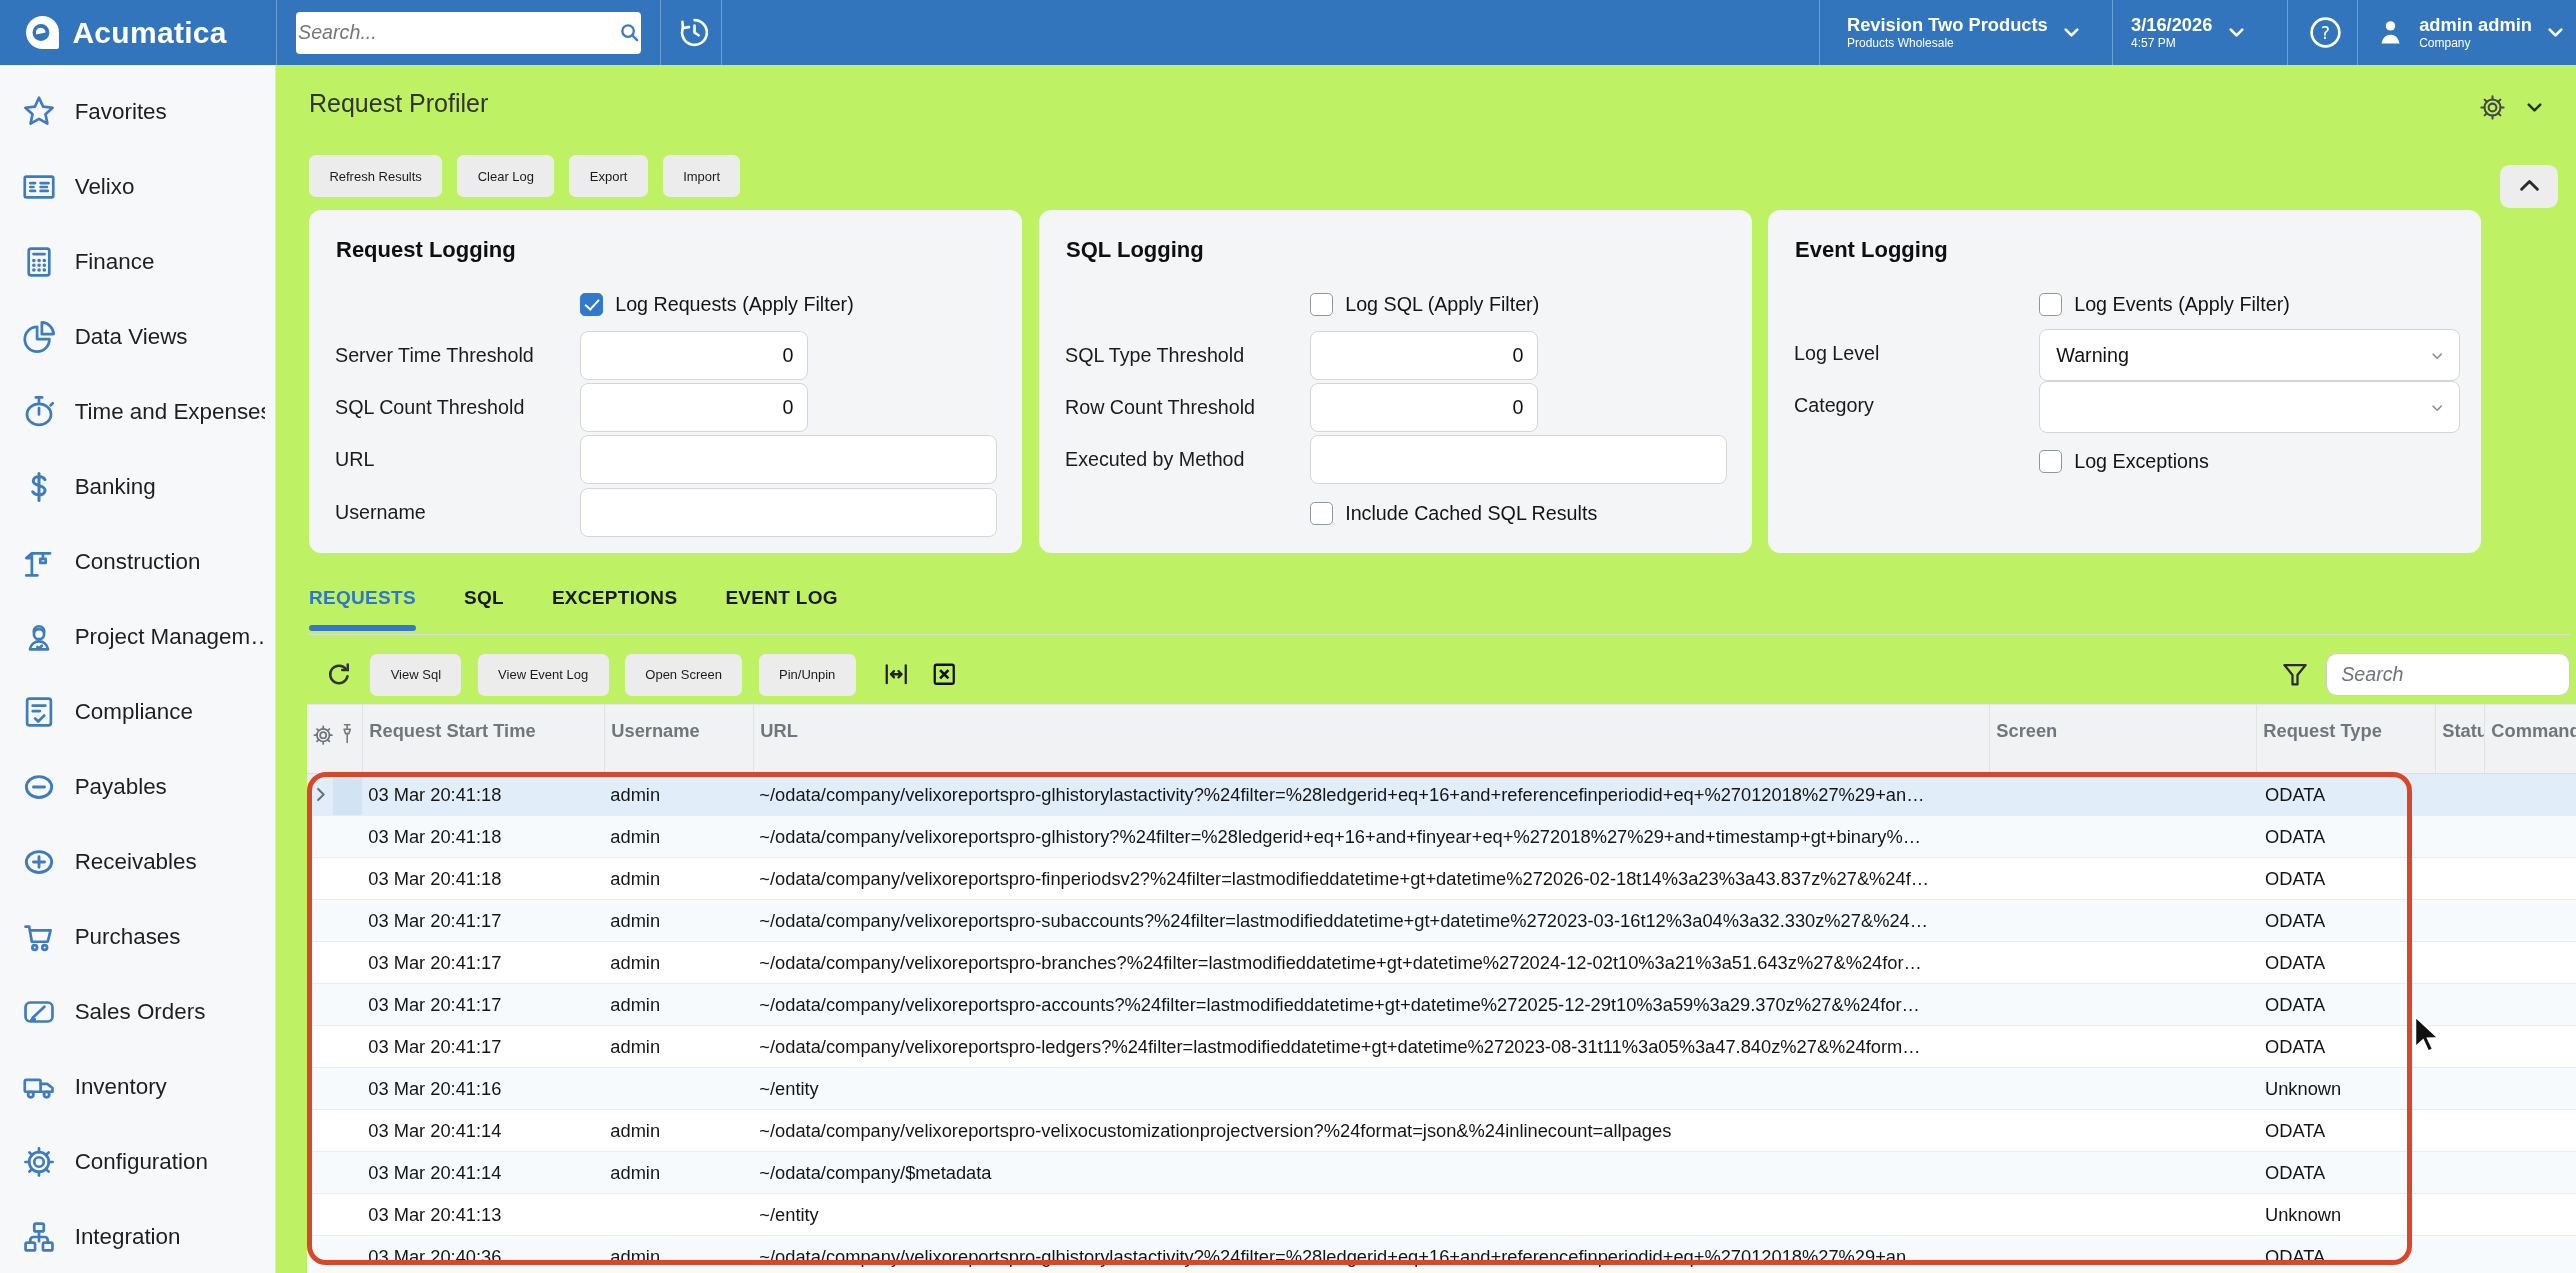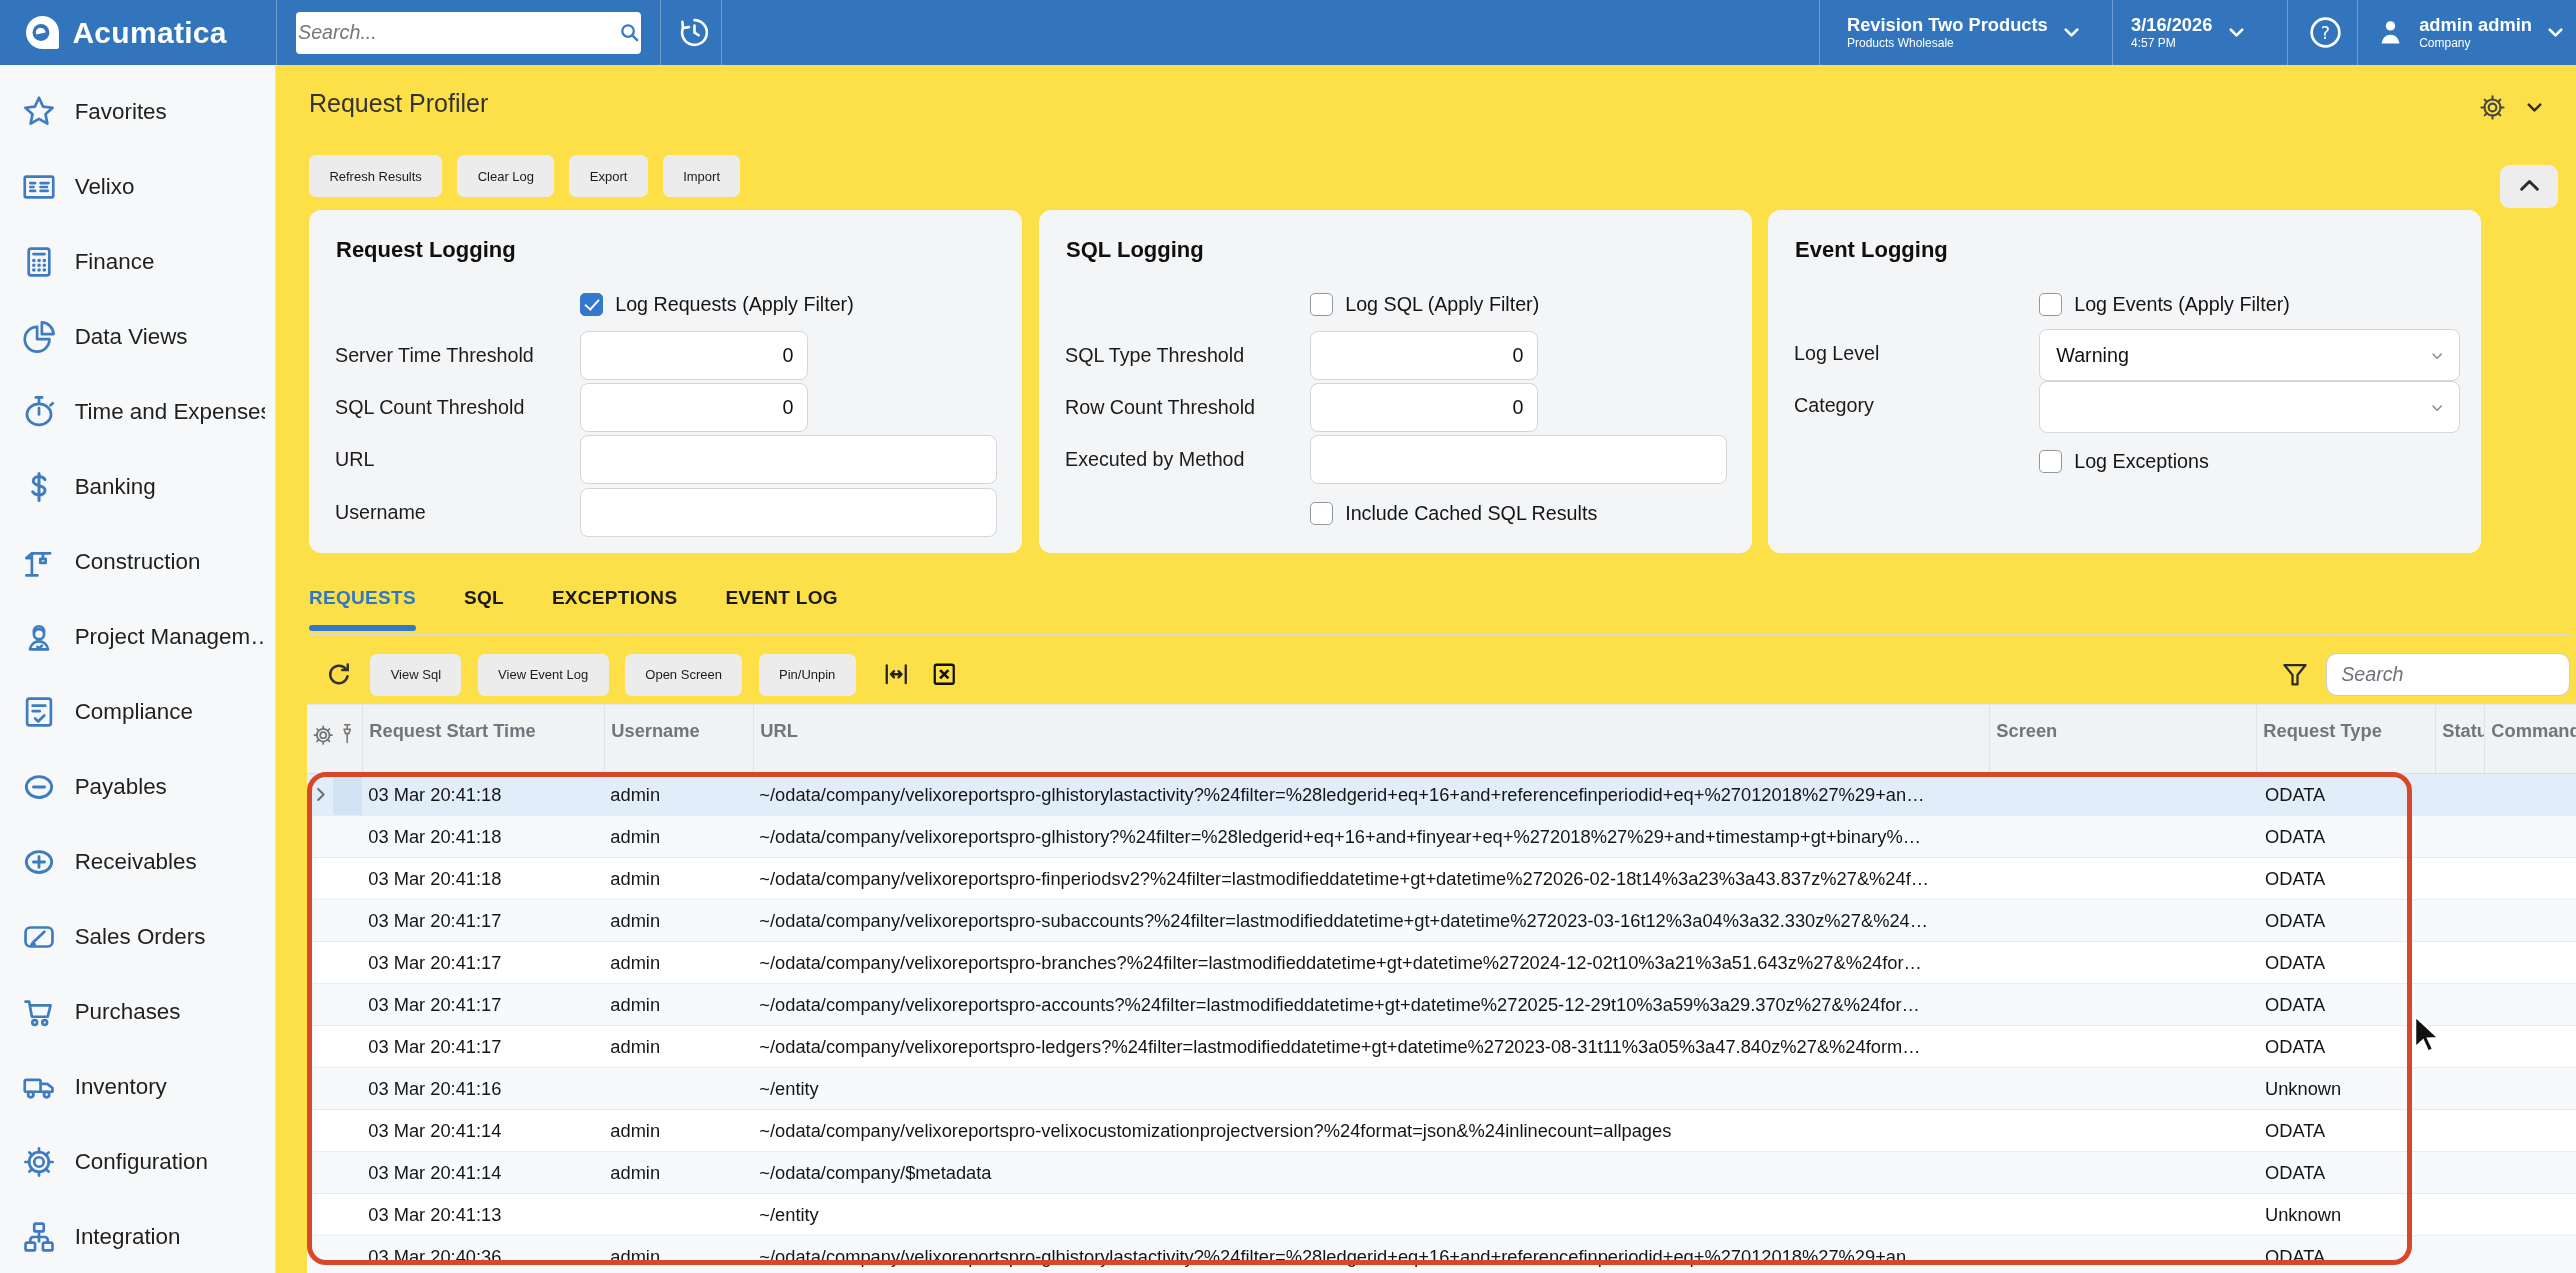--- a/index.html
+++ b/index.html
@@ -23,21 +23,21 @@
   .tb-line2{font-size:12px;font-weight:400;line-height:1.25;}
 
   
   #sidebar{position:absolute;left:0;top:65px;width:276px;height:1208px;background:#f7f8f9;
     border-right:1.4px solid #e2e3e5;box-sizing:border-box;padding-top:9.5px;z-index:5;}
   .side-item{height:75px;display:flex;align-items:center;gap:16.3px;padding-left:20.4px;cursor:pointer;}
   .side-item .lbl{font-size:22.4px;color:#1f1f1f;white-space:nowrap;overflow:hidden;max-width:190px;}
   .sic{width:38px;height:38px;flex:0 0 38px;}
 
   
-  #main{position:absolute;left:276px;top:65px;width:2300px;height:1208px;background:#fde047;}
+  #main{position:absolute;left:276px;top:65px;width:2300px;height:1208px;background:#bef264;}
   #page-title{position:absolute;left:33px;top:24.4px;font-size:25px;color:#333;}
   #tools-top{position:absolute;right:30px;top:27px;display:flex;align-items:center;gap:15px;}
   #actions{position:absolute;left:33px;top:90px;display:flex;gap:15px;}
   .btn{background:#ececec;border:none;border-radius:6.8px;height:42px;padding:0 20.4px;font-size:13px;color:#1c1c1c;
     display:inline-flex;align-items:center;font-family:inherit;cursor:pointer;white-space:nowrap;}
 
   
   .panel{position:absolute;top:145px;width:713px;height:343px;background:#f4f5f7;border-radius:12.2px;}
   .panel h3{position:absolute;left:27px;top:27px;margin:0;font-size:22px;color:#0f0f0f;font-weight:700;}
   .flabel{position:absolute;left:26px;font-size:19.7px;color:#1b1b1b;height:49px;display:flex;align-items:center;white-space:nowrap;}
@@ -280,35 +280,35 @@
           <svg class="sic" viewBox="0 0 24 24" fill="none" stroke="#3f7cbf" stroke-width="1.8" stroke-linecap="round">
             <ellipse cx="12" cy="12" rx="8" ry="6.6"></ellipse>
             <path d="M8.5 12h7M12 8.7v6.6"></path>
           </svg>
         </span>
       <span class="lbl">Receivables</span>
     </div>
     <div class="side-item">
       <span>
           <svg class="sic" viewBox="0 0 24 24" fill="none" stroke="#3f7cbf" stroke-width="1.7" stroke-linecap="round" stroke-linejoin="round">
-            <rect x="3.5" y="6" width="17" height="12" rx="3"></rect>
-            <path d="M8.2 15.5l7.2-6.8M8.2 15.5l-1.1 1.8 2.2-.7z"></path>
-          </svg>
-        </span>
-      <span class="lbl">Sales Orders</span>
-    </div>
-    <div class="side-item">
-      <span>
-          <svg class="sic" viewBox="0 0 24 24" fill="none" stroke="#3f7cbf" stroke-width="1.7" stroke-linecap="round" stroke-linejoin="round">
             <path d="M3.5 5.5h2.3L7.5 15h10l1.8-7.2H7"></path>
             <circle cx="9.3" cy="18.6" r="1.5"></circle>
             <circle cx="15.6" cy="18.6" r="1.5"></circle>
           </svg>
         </span>
       <span class="lbl">Purchases</span>
+    </div>
+    <div class="side-item">
+      <span>
+          <svg class="sic" viewBox="0 0 24 24" fill="none" stroke="#3f7cbf" stroke-width="1.7" stroke-linecap="round" stroke-linejoin="round">
+            <rect x="3.5" y="6" width="17" height="12" rx="3"></rect>
+            <path d="M8.2 15.5l7.2-6.8M8.2 15.5l-1.1 1.8 2.2-.7z"></path>
+          </svg>
+        </span>
+      <span class="lbl">Sales Orders</span>
     </div>
     <div class="side-item">
       <span>
           <svg class="sic" viewBox="0 0 24 24" fill="none" stroke="#3f7cbf" stroke-width="1.7" stroke-linecap="round" stroke-linejoin="round">
             <rect x="3" y="7.5" width="10" height="7.5" rx="1"></rect>
             <path d="M13 10h4.2l3.3 2.6V15H13"></path>
             <circle cx="6.8" cy="16.8" r="1.7"></circle>
             <circle cx="16.8" cy="16.8" r="1.7"></circle>
           </svg>
         </span>

